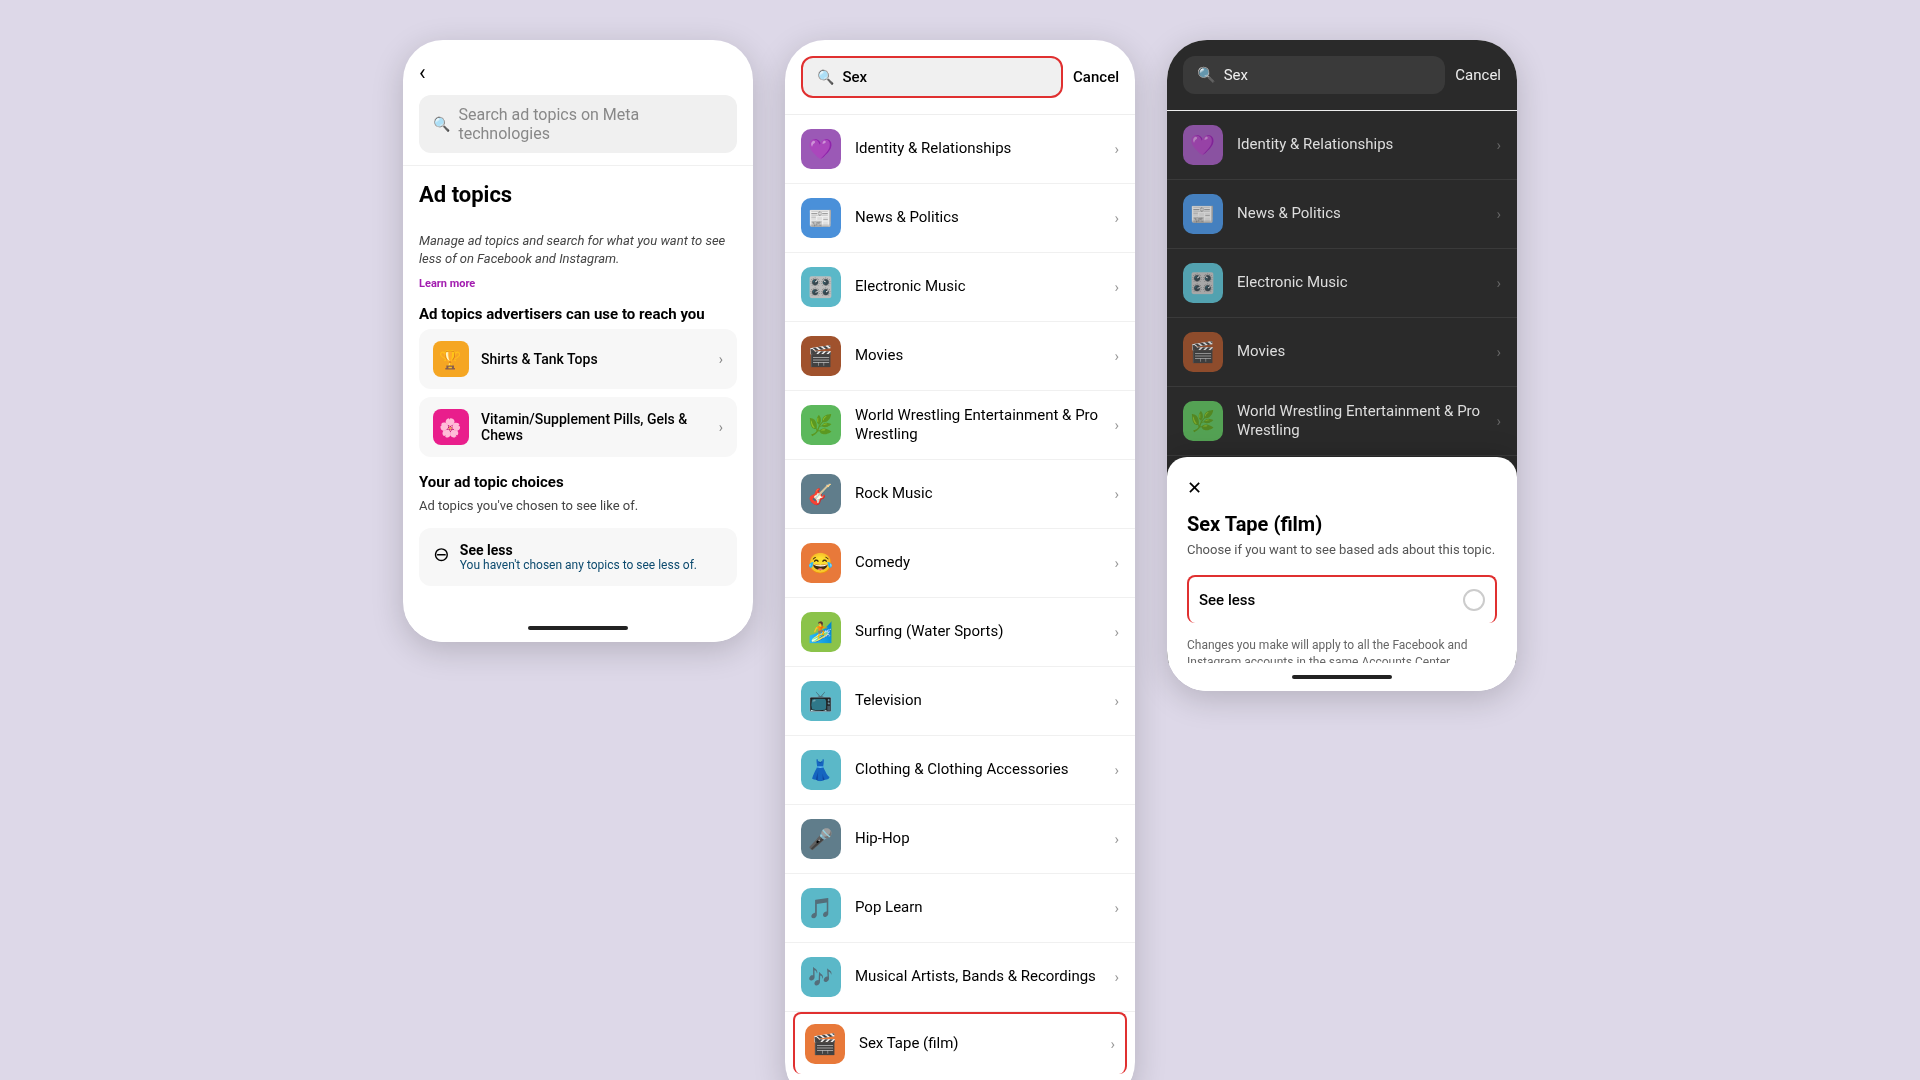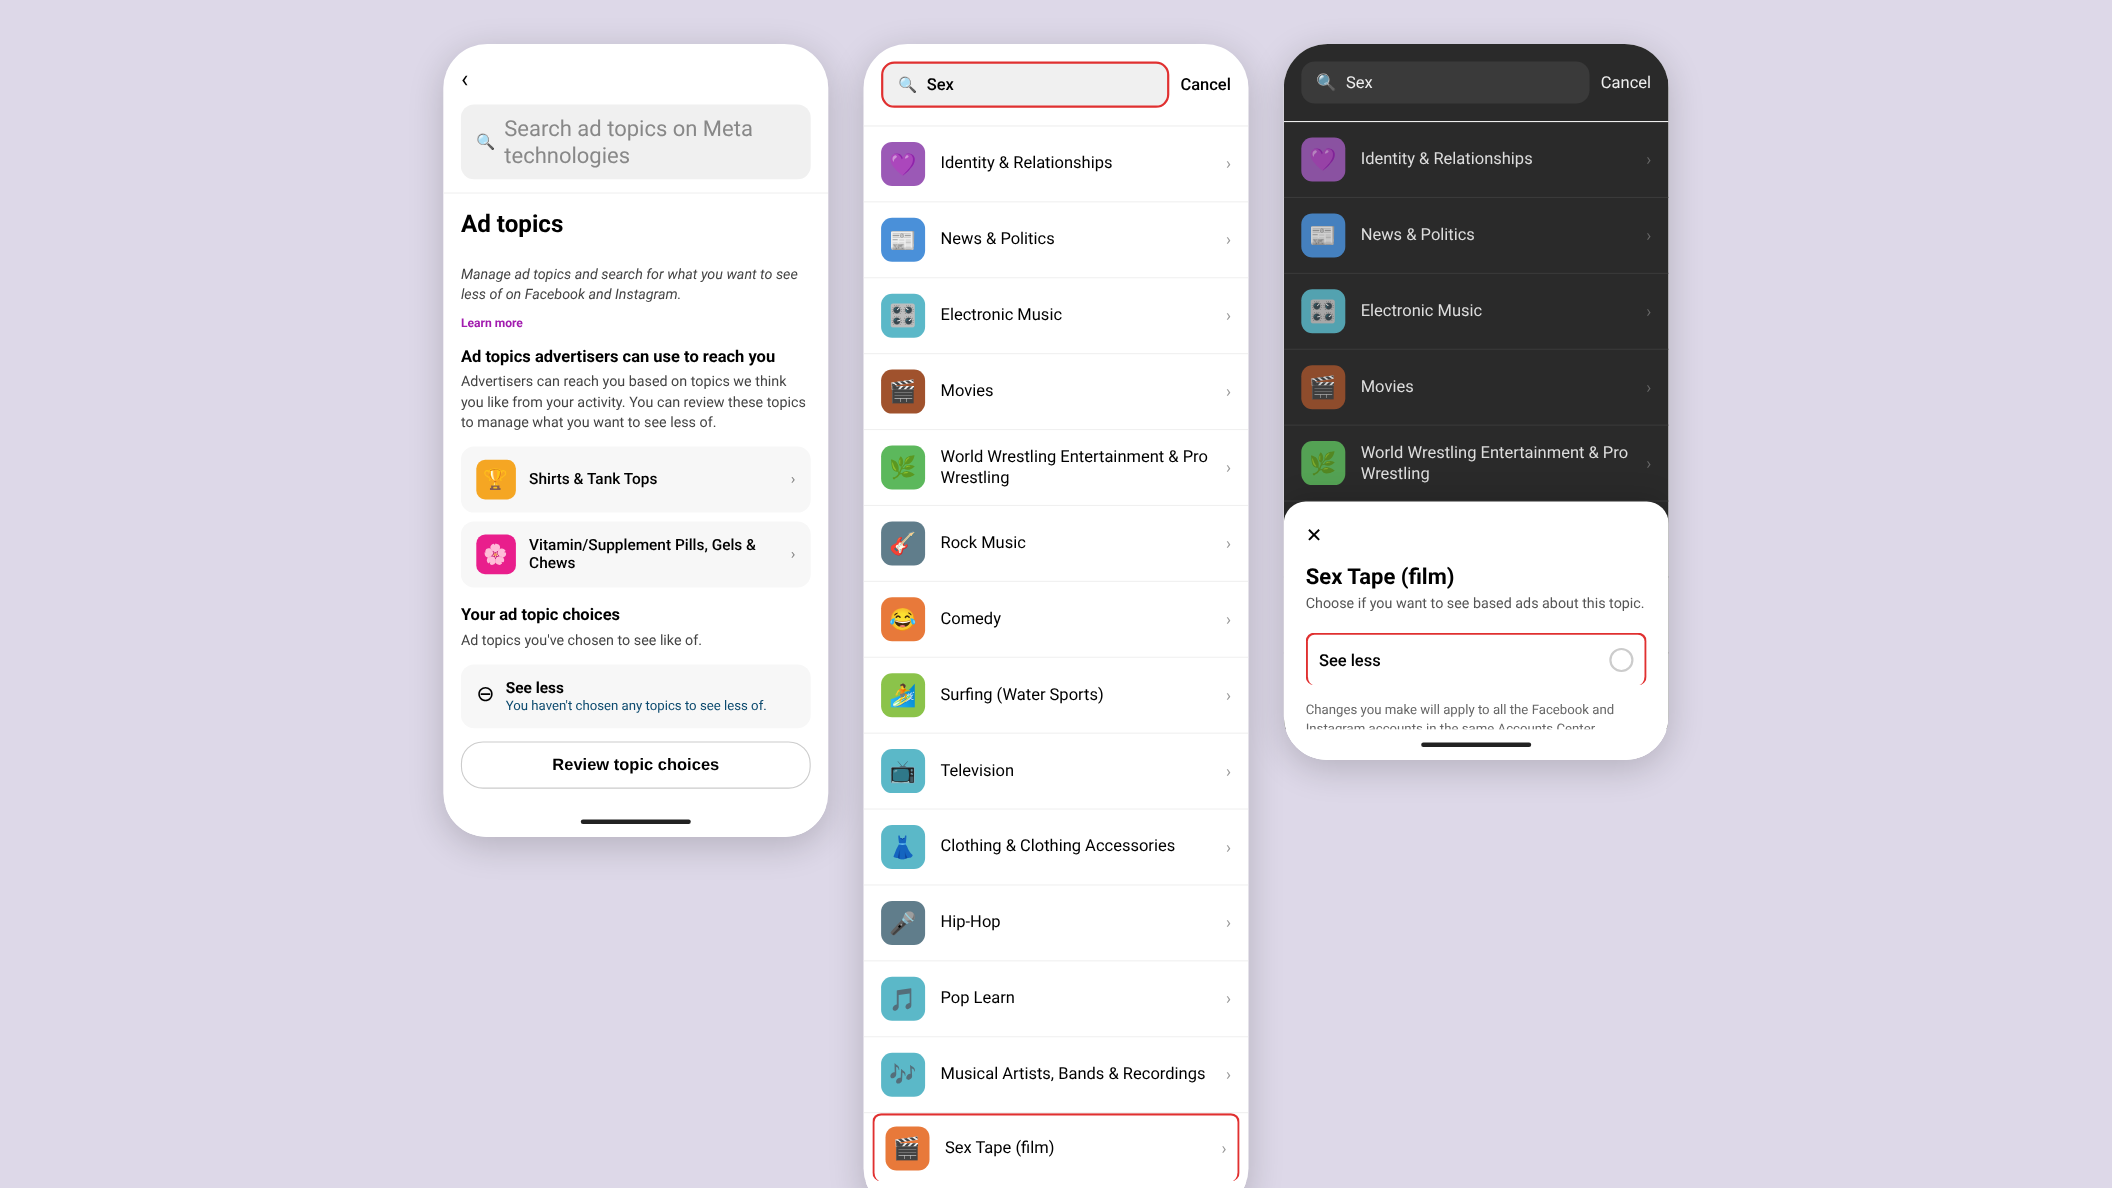--- a/index.html
+++ b/index.html
@@ -284,29 +284,28 @@
 
 <div class="screens-container">
 
   <div class="phone">
     <div class="phone-inner">
       <div class="screen1">
         <div class="screen1-header">
           <span class="back-btn">‹</span>
           <div class="search-bar">
             <span class="search-icon-sm">🔍</span>
-            <span style="color:#888;font-size:20px;">Search ad topics on Meta technologies</span>
+            <span style="color:#888;font-size:16px;">Search ad topics on Meta technologies</span>
           </div>
         </div>
         <div class="screen1-body">
           <div class="ad-topics-title">Ad topics</div>
           <div class="ad-topics-desc">Manage ad topics and search for what you want to see less of on Facebook and Instagram.</div>
           <span class="learn-more">Learn more</span>
           <div class="section-title">Ad topics advertisers can use to reach you</div>
-          <div class="section-desc">Advertisers can reach you based on topics we think you like from your activity. You can review these topics to manage what you want to see less of.</div>
           <div id="screen1-topics">
               <div class="topic-item">
     <div class="topic-icon icon-yellow">🏆</div>
     <span class="topic-label">Shirts &amp; Tank Tops</span>
     <span class="chevron">›</span>
   </div>
               <div class="topic-item">
     <div class="topic-icon icon-pink">🌸</div>
     <span class="topic-label">Vitamin/Supplement Pills, Gels &amp; Chews</span>
     <span class="chevron">›</span>
@@ -315,21 +314,20 @@
           <div class="your-choices-section">
             <div class="section-title">Your ad topic choices</div>
             <div class="section-desc">Ad topics you've chosen to see like of.</div>
             <div class="see-less-box">
               <span class="circle-minus">⊖</span>
               <div>
                 <div class="see-less-label">See less</div>
                 <div class="see-less-sub">You haven't chosen any topics to see less of.</div>
               </div>
             </div>
-            <button class="review-btn">Review topic choices</button>
           </div>
         </div>
         <div class="home-indicator">
           <div class="home-bar"></div>
         </div>
       </div>
     </div>
   </div>
 
   <div class="phone">

